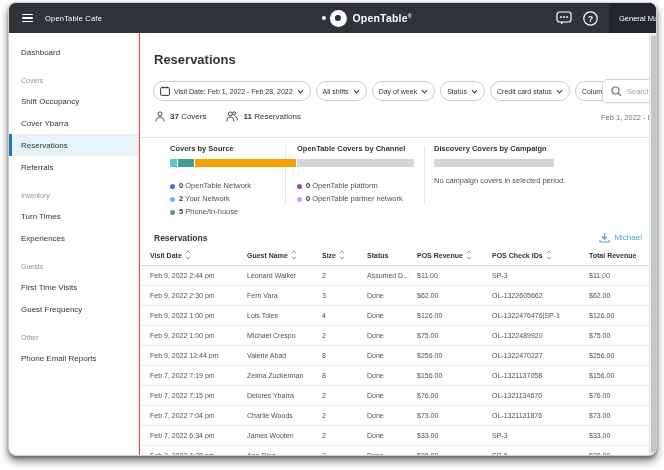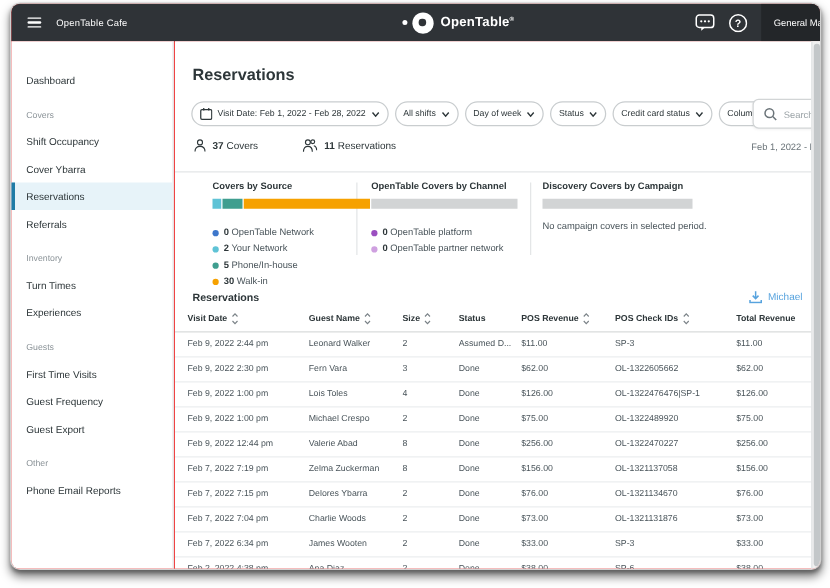--- a/index.html
+++ b/index.html
@@ -15,33 +15,33 @@
 .logo { position:absolute; left:50%; transform:translateX(calc(-50% + 34px)); display:flex; align-items:center; gap:4px; }
 .logo-dot { width:4px; height:4px; background:#fff; border-radius:50%; }
 .logo-circle { width:17px; height:17px; background:#fff; border-radius:50%; display:flex; align-items:center; justify-content:center; }
 .logo-hole { width:5.5px; height:5.5px; background:#2f3337; border-radius:50%; }
 .logo-text { font-size:10.5px; font-weight:bold; letter-spacing:.2px; margin-left:2px; }
 .logo-text sup { font-size:5px; }
 .tb-right { margin-left:auto; display:flex; align-items:center; height:100%; }
 .tb-icon { margin-right:11px; display:flex; align-items:center; }
 .user-panel { height:100%; background:#232629; display:flex; align-items:center; padding:0 0 0 10px; font-size:7.5px; width:47px; overflow:hidden; white-space:nowrap; }
 
-.sidebar { position:absolute; top:30px; left:0; width:130px; bottom:0; background:#fff; border-right:1px solid #e4e6e7; padding-top:20px; }
+.sidebar { position:absolute; top:30px; left:0; width:130px; bottom:0; background:#fff; border-right:1px solid #e4e6e7; padding-top:8px; }
 .sb-item { padding:4.5px 9px; font-size:8px; color:#2d3639; line-height:13px; border-left:3px solid transparent; cursor:pointer; }
 .sb-item.selected { background:#e7f3f9; border-left:3px solid #1f7ba6; }
 .sb-section { padding:13px 12px 5px 12px; font-size:7px; color:#8b9398; line-height:9px; }
 
 .main { position:absolute; top:30px; left:131px; right:0; bottom:0; overflow:hidden; background:#fff; }
 h1 { margin:20px 0 0 14px; font-size:13px; line-height:14px; color:#2d3639; font-weight:bold; }
 .filters { display:flex; align-items:center; gap:5px; margin:14px 0 0 13px; position:relative; height:20px; }
 .pill { border:1px solid #c9cdcf; border-radius:16px; height:20px; padding:0 6px; display:flex; align-items:center; gap:4px; font-size:7px; color:#2d3639; white-space:nowrap; background:#fff; cursor:pointer; }
 .chev { display:block; }
 .searchbox { position:absolute; left:449px; top:-2px; width:220px; height:24px; background:#fff; border:1px solid #d2d5d6; border-radius:5px; display:flex; align-items:center; padding:0 8px; gap:5px; box-shadow:0 1px 2px rgba(0,0,0,.05); }
 .searchbox .ph { font-size:7.5px; color:#9aa2a6; }
-.stats { display:flex; align-items:center; gap:36px; margin:9px 0 0 15px; font-size:8px; color:#2d3639; position:relative; height:13px; }
+.stats { display:flex; align-items:center; gap:20px; margin:9px 0 0 15px; font-size:8px; color:#2d3639; position:relative; height:13px; }
 .stat { display:flex; align-items:center; gap:5px; }
 .stat b { font-weight:bold; }
 .date-range { position:absolute; left:446px; top:3px; font-size:7.5px; color:#6b7479; white-space:nowrap; }
 .divider { height:1px; background:#e4e6e7; margin-top:14px; }
 .chart-col.c3 .bar { width:120px; }
 
 .charts { position:relative; margin-top:6px; }
 .chart-col { position:absolute; top:0; }
 .chart-col.c1 { left:30px; width:126px; }
 .chart-col.c2 { left:157px; width:117px; }
@@ -120,21 +120,20 @@
       <div class="sb-item">Shift Occupancy</div>
       <div class="sb-item">Cover Ybarra</div>
       <div class="sb-item selected">Reservations</div>
       <div class="sb-item">Referrals</div>
       <div class="sb-section">Inventory</div>
       <div class="sb-item">Turn Times</div>
       <div class="sb-item">Experiences</div>
       <div class="sb-section">Guests</div>
       <div class="sb-item">First Time Visits</div>
       <div class="sb-item">Guest Frequency</div>
-      <div class="sb-item">Guest Export</div>
       <div class="sb-section">Other</div>
       <div class="sb-item">Phone Email Reports</div>
     </nav>
 
   <main class="main">
     <h1>Reservations</h1>
 
     <div class="filters">
       <div class="pill">
         <svg width="10" height="10" viewBox="0 0 10 10">
@@ -221,24 +220,20 @@
               <span><b>0</b> OpenTable Network</span>
             </div>
             <div class="legend-item">
               <span class="ldot" style="background: rgb(95, 195, 214);"></span>
               <span><b>2</b> Your Network</span>
             </div>
             <div class="legend-item">
               <span class="ldot" style="background: rgb(63, 158, 143);"></span>
               <span><b>5</b> Phone/In-house</span>
             </div>
-            <div class="legend-item">
-              <span class="ldot" style="background: rgb(246, 161, 0);"></span>
-              <span><b>30</b> Walk-in</span>
-            </div>
           </div>
       </div>
       <div class="chart-col c2">
         <div class="chart-title">OpenTable Covers by Channel</div>
         <div class="bar empty" id="bar2"></div>
         <div class="legend" id="legend2">
             <div class="legend-item">
               <span class="ldot" style="background: rgb(155, 79, 192);"></span>
               <span><b>0</b> OpenTable platform</span>
             </div>

